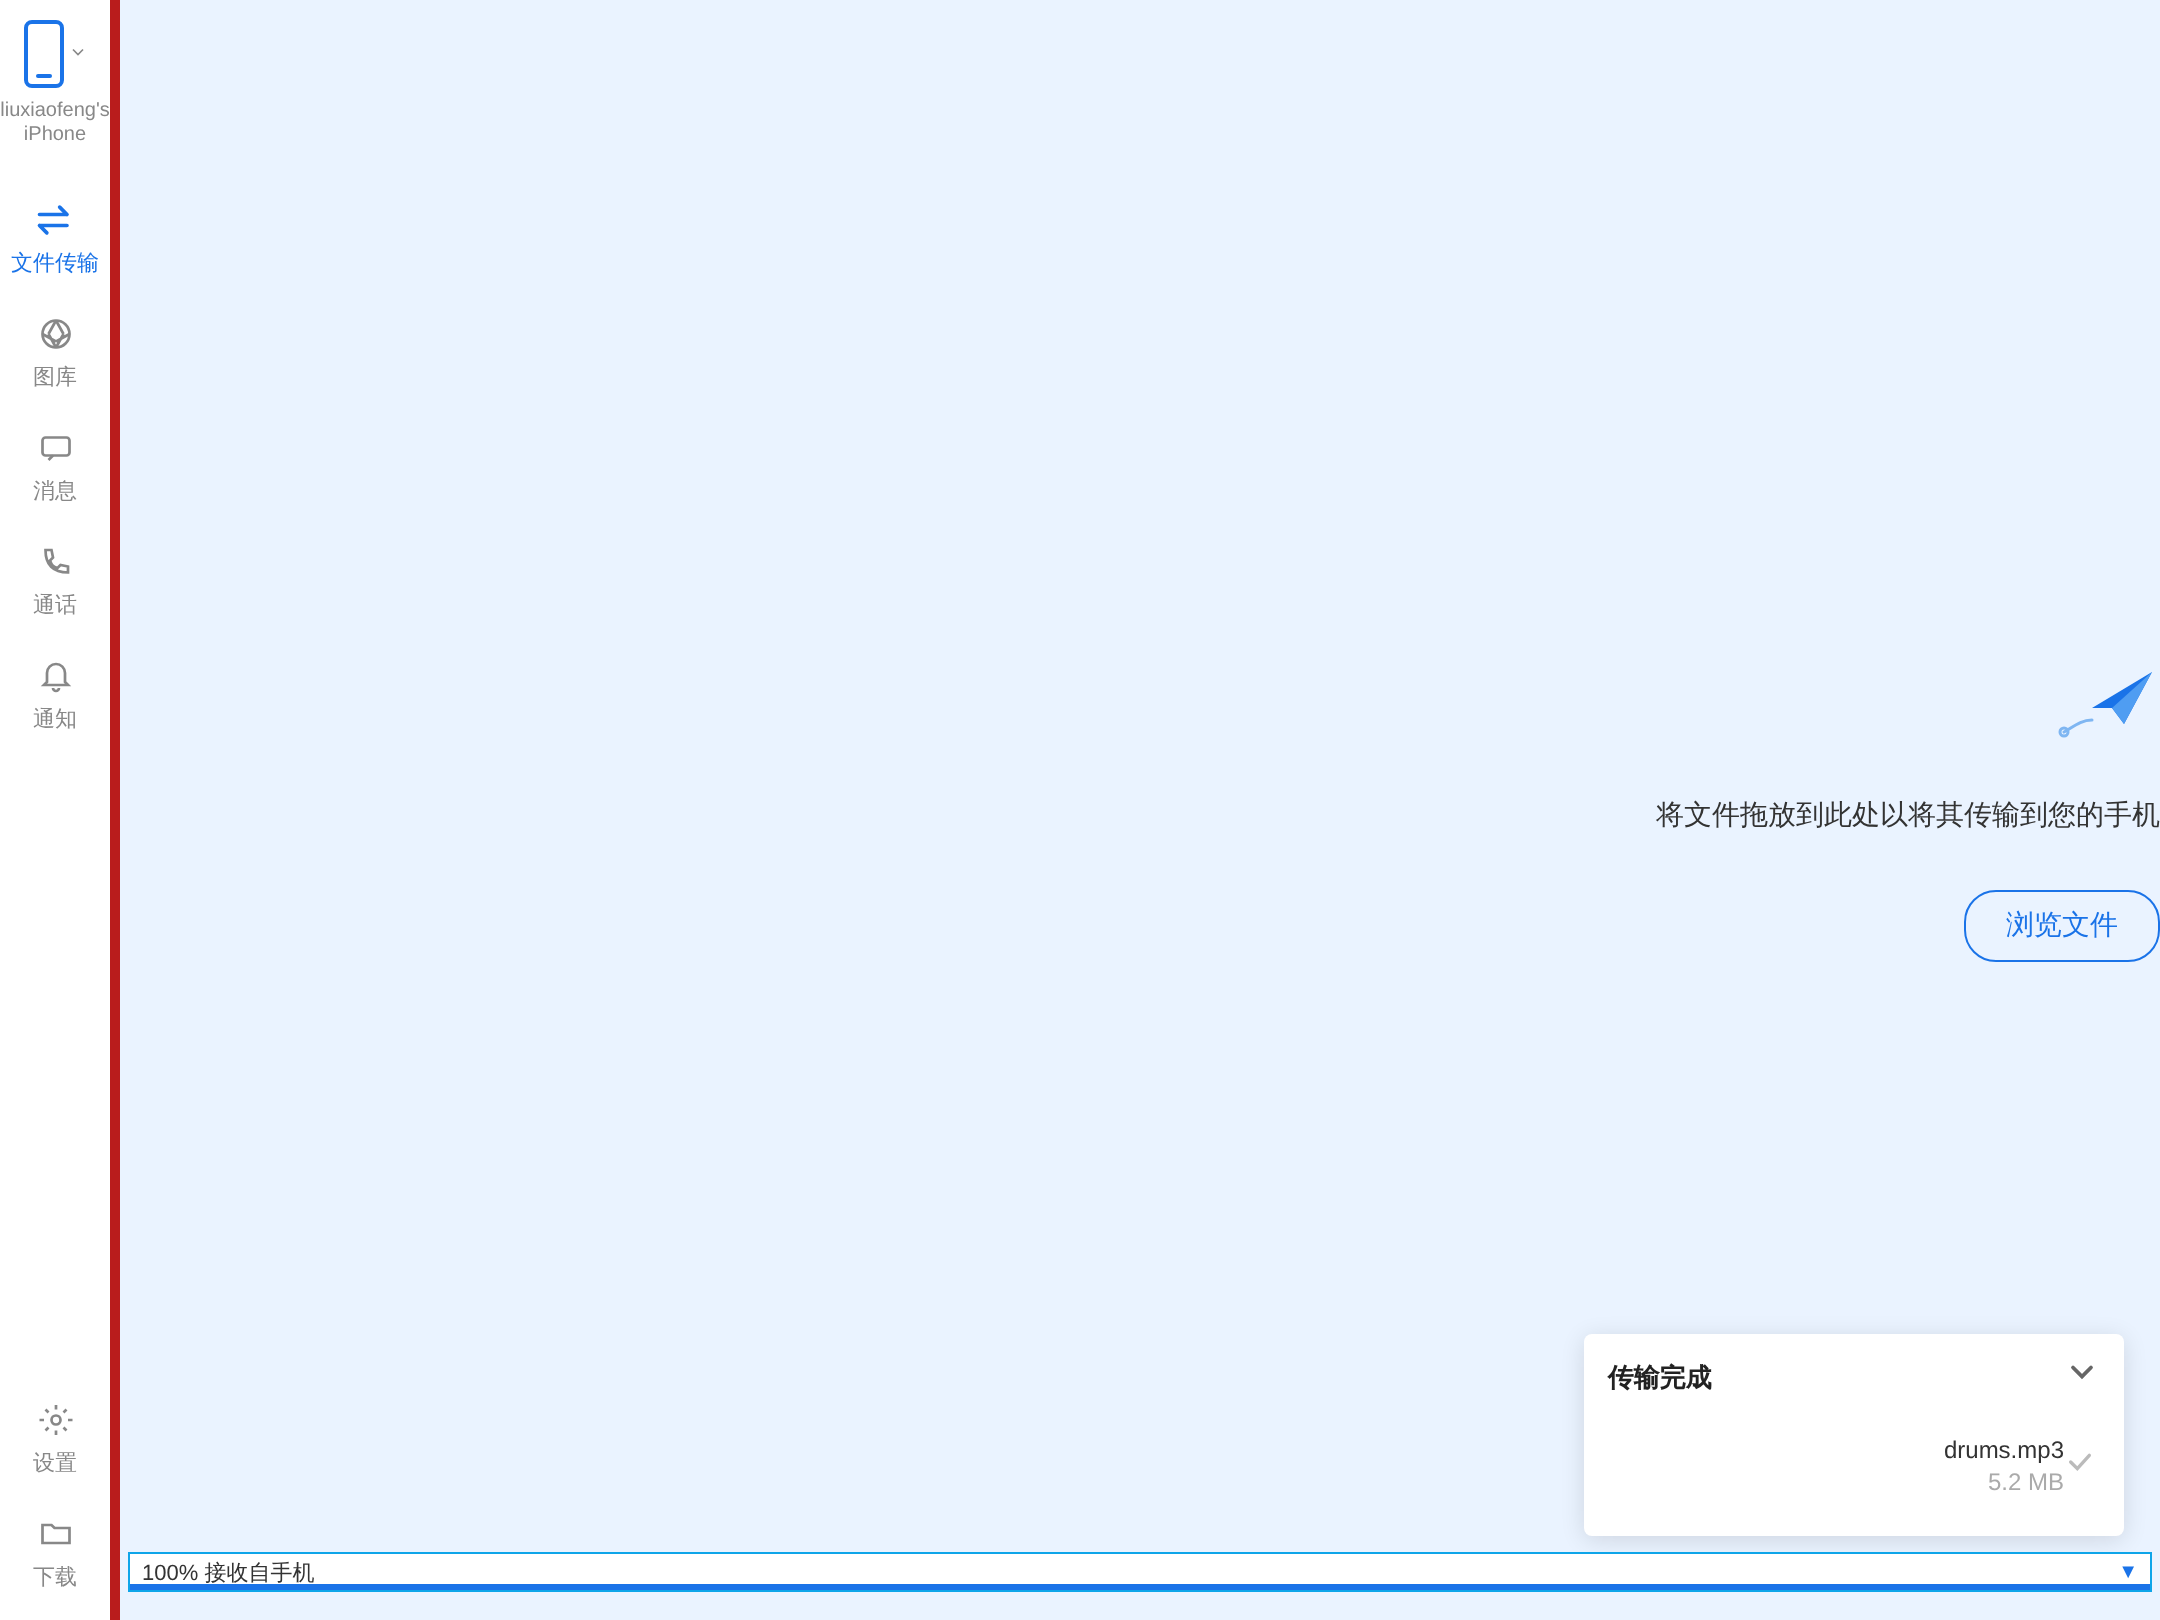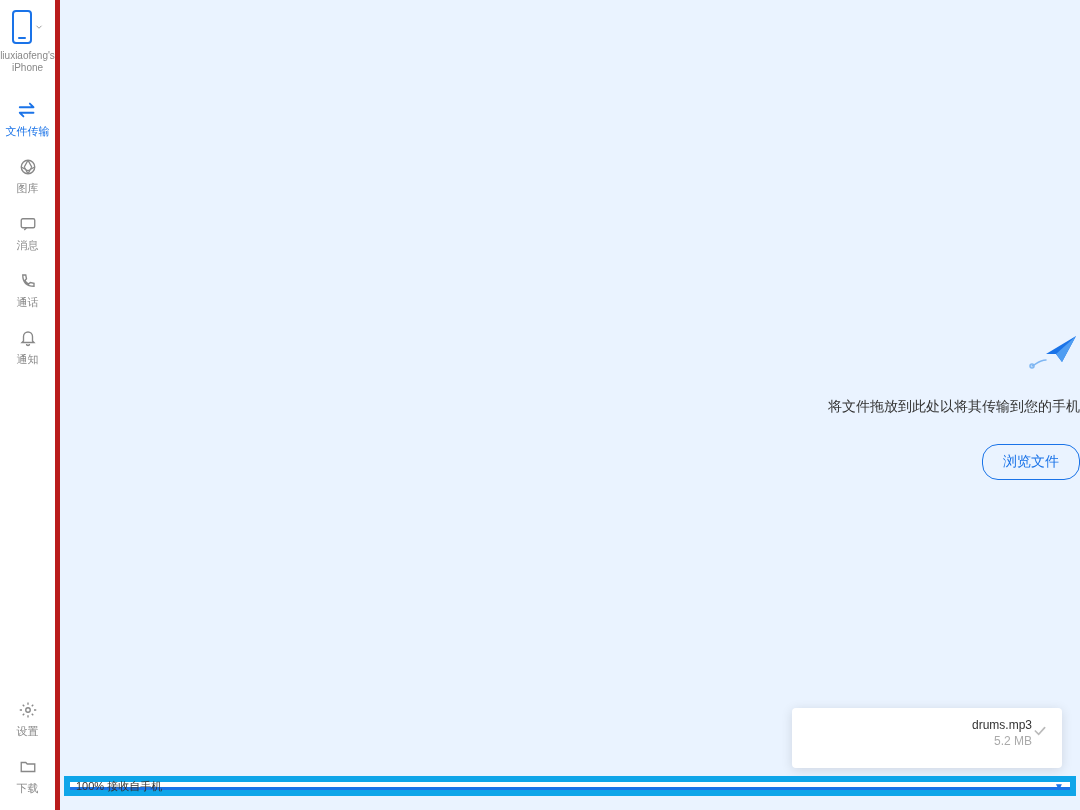--- a/index.html
+++ b/index.html
@@ -144,21 +144,21 @@
   .check-mark { color: #bbb; }
 
   
   .progress-bar-wrap {
     position: absolute;
     left: 4px;
     right: 4px;
     bottom: 14px;
     height: 20px;
     background: #fff;
-    border: 6px solid #0ea5e9;
+    border: 1px solid #0ea5e9;
     display: flex;
     align-items: center;
   }
   .progress-text {
     font-size: 11px;
     color: #333;
     padding-left: 6px;
     position: relative;
     z-index: 2;
   }
@@ -276,20 +276,28 @@
         <circle cx="6" cy="36" r="2" fill="none" stroke="#7fb6f2" stroke-width="1.5"></circle>
         <path d="M20 24 L50 6 L36 32 L30 24 L20 24 Z" fill="#1a73e8"></path>
         <path d="M30 24 L50 6 L36 32 Z" fill="#4f9df2"></path>
       </svg>
     </div>
     <div class="drop-text">将文件拖放到此处以将其传输到您的手机</div>
     <button class="browse-btn">浏览文件</button>
   </div>
 
   <div class="transfer-panel">
+    <div class="panel-header">
+      <span class="panel-title">传输完成</span>
+      <span>
+        <svg width="18" height="18" viewBox="0 0 24 24" stroke="#666" stroke-width="2.5" fill="none" stroke-linecap="round">
+            <polyline points="6 9 12 15 18 9"></polyline>
+          </svg>
+      </span>
+    </div>
     <div class="panel-body">
       <div class="file-row">
         <div class="file-info">
           <div class="file-name">drums.mp3</div>
           <div class="file-size">5.2 MB</div>
         </div>
         <span class="check-mark">
           <svg width="16" height="16" viewBox="0 0 24 24" stroke="#bbb" stroke-width="2.5" fill="none" stroke-linecap="round">
               <polyline points="5 12 10 17 19 7"></polyline>
             </svg>

